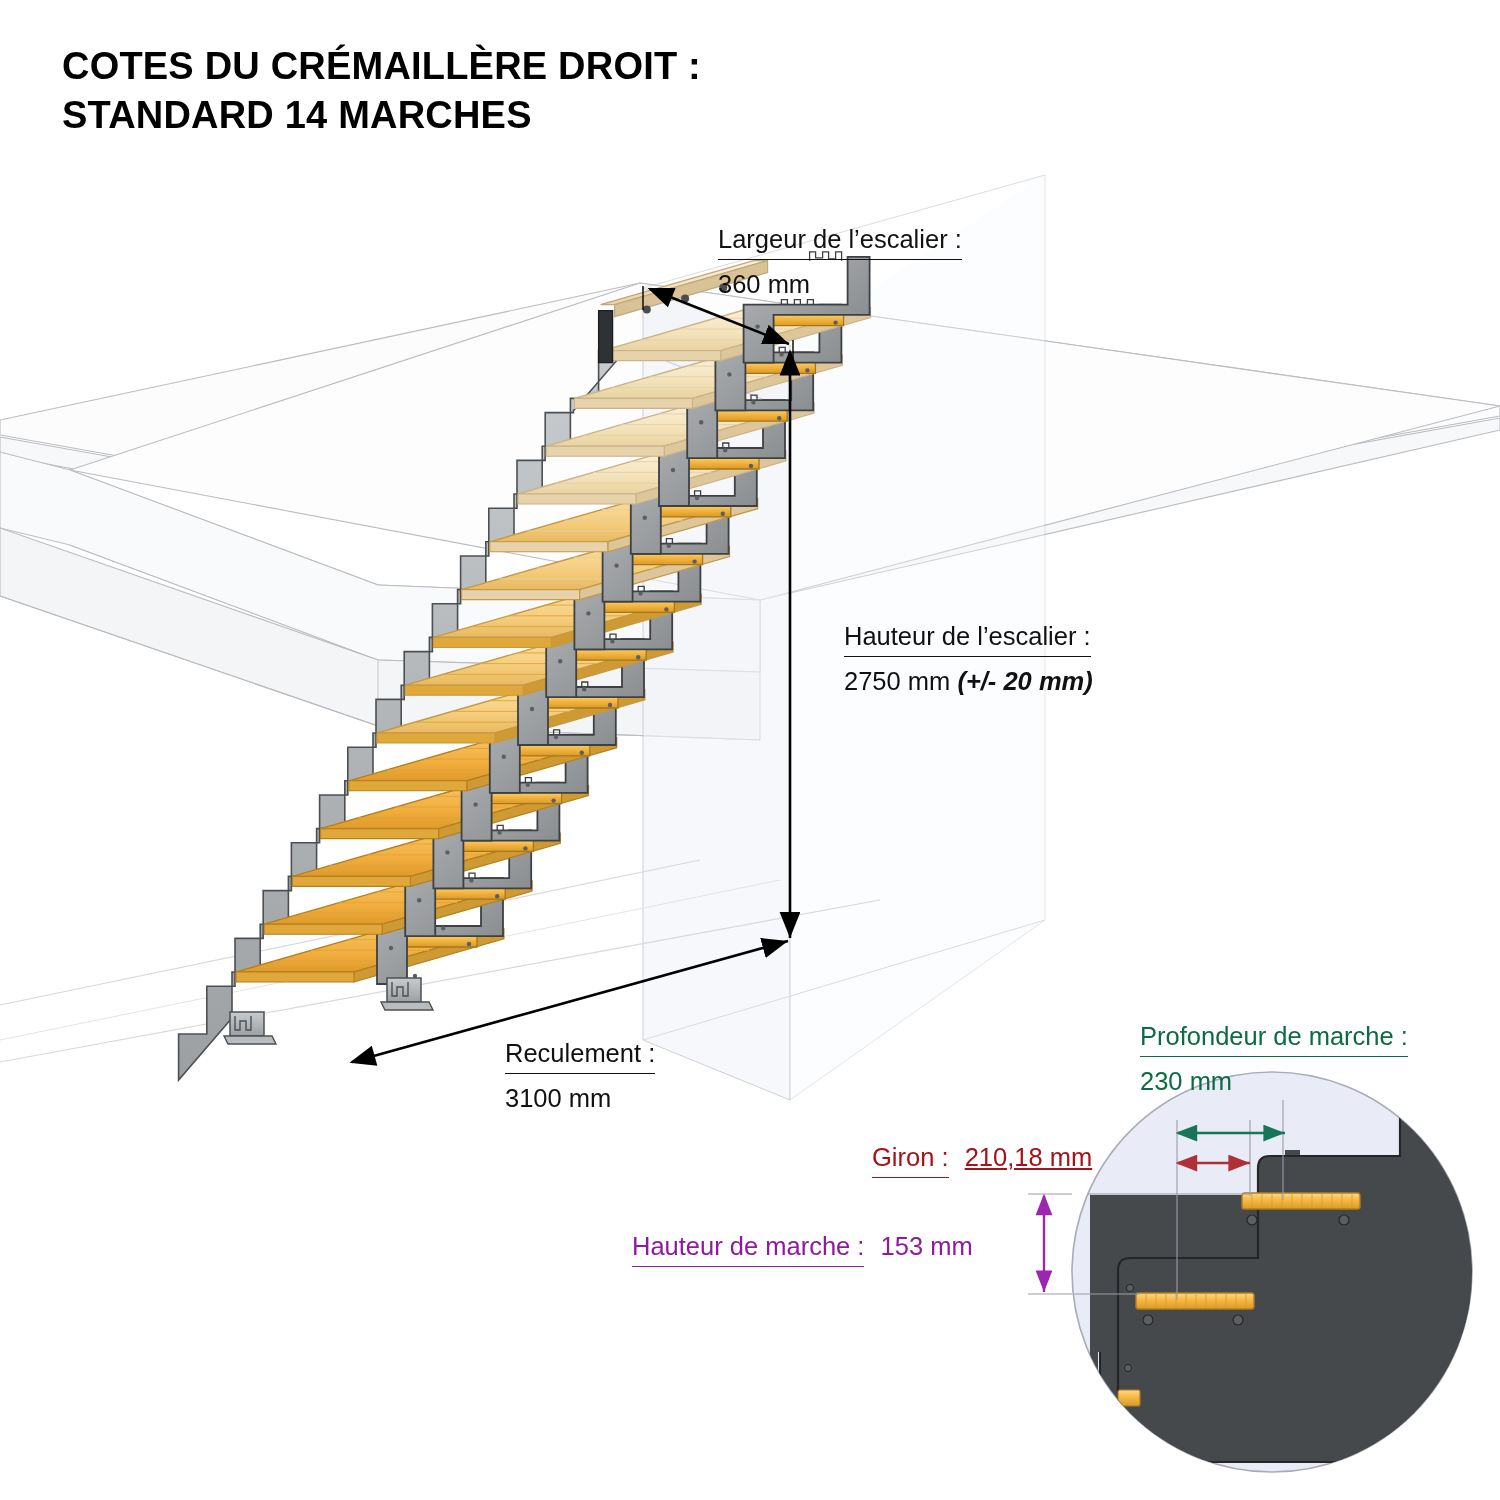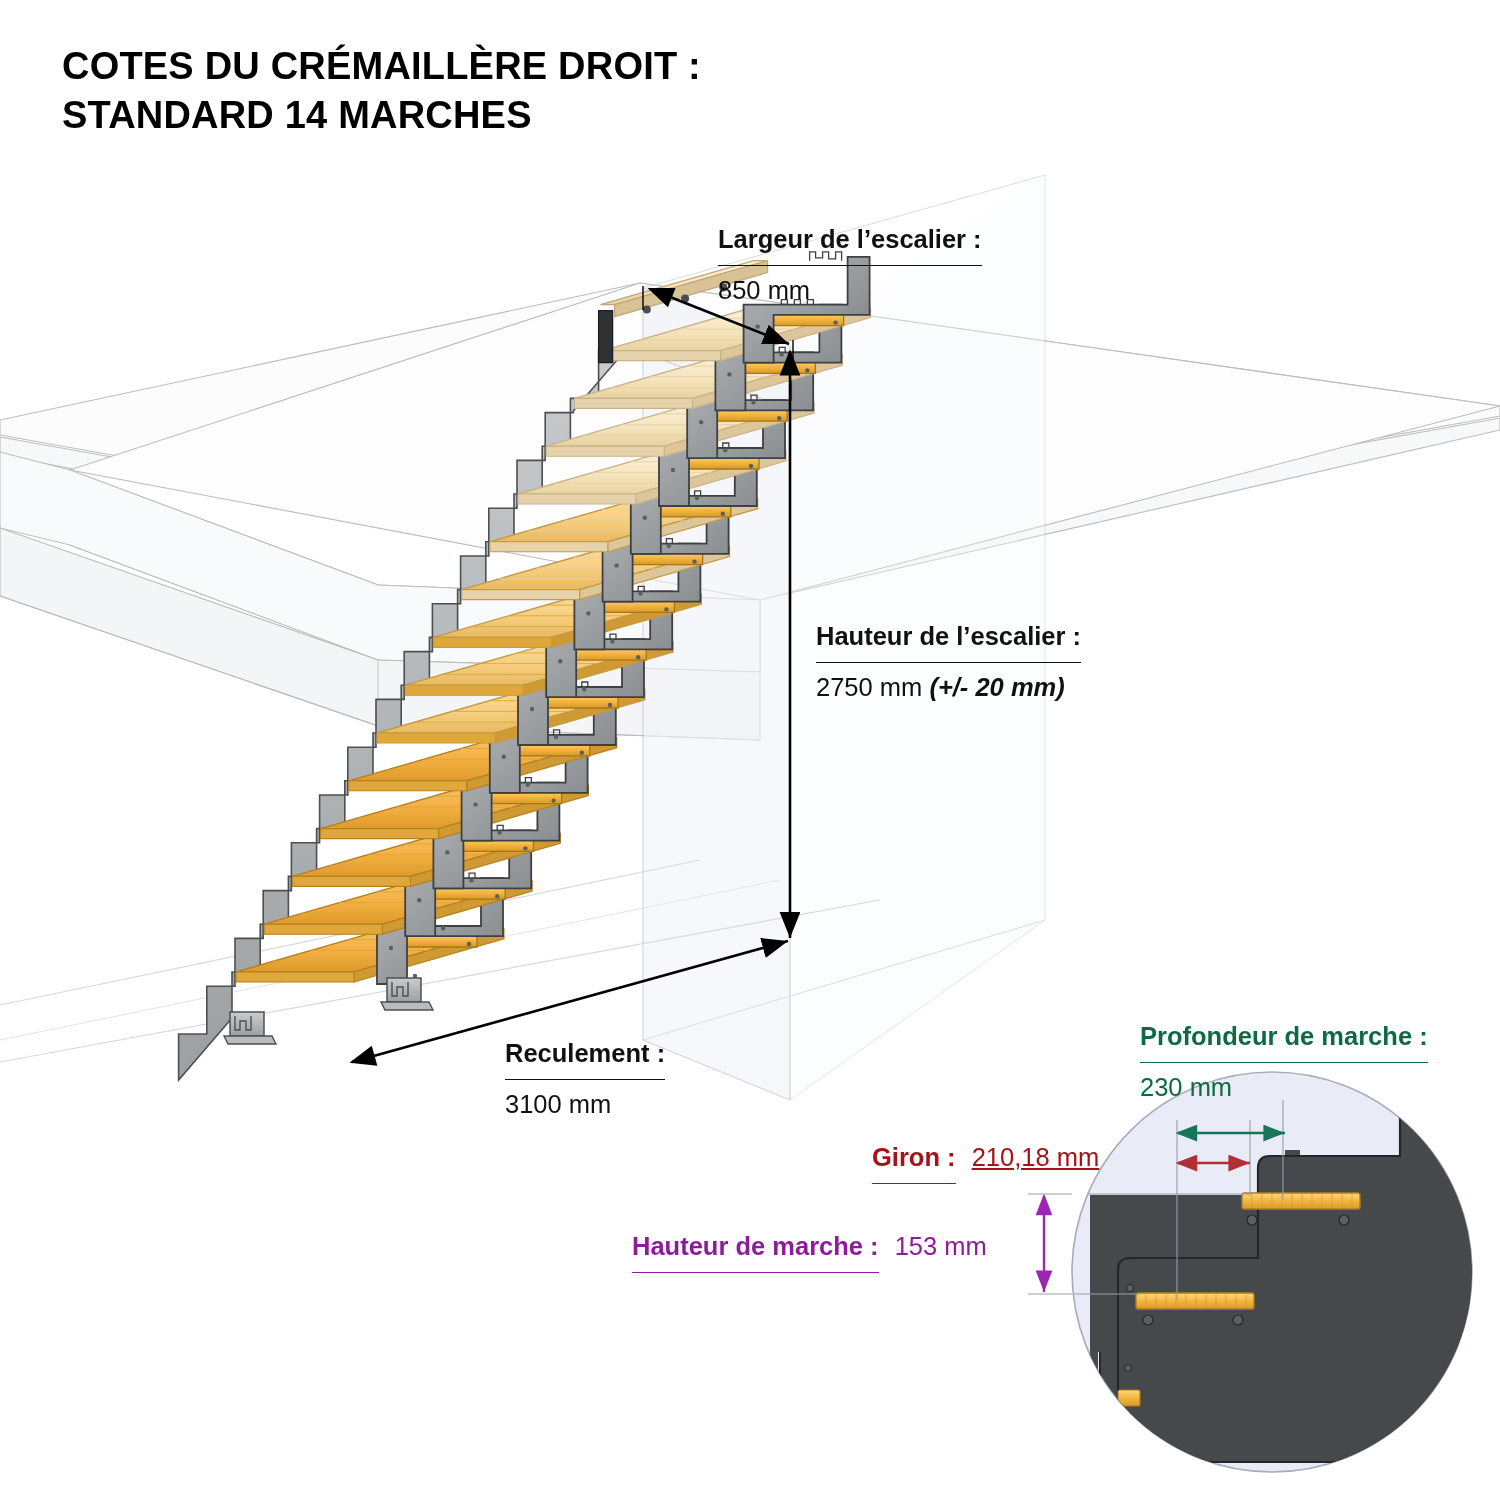--- a/index.html
+++ b/index.html
@@ -38,31 +38,30 @@
     white-space: pre-line;
   }
   .lbl {
     position: absolute;
     color: #111111;
     font-size: 25.5px;
     line-height: 1.42;
   }
   .lbl .ul {
     border-bottom: 1.6px solid currentColor;
-    padding-bottom: 8px;
+    padding-bottom: 2px;
     display: inline-block;
-    font-weight: bold;
   }
   .lbl .ital {
     font-style: italic;
     font-weight: bold;
   }
   .lbl .ln2 { display: block; margin-top: 6px; }
   #label-largeur { left: 718px; top: 221px; }
-  #label-hauteur { left: 816px; top: 618px; }
+  #label-hauteur { left: 844px; top: 618px; }
   #label-reculement { left: 505px; top: 1035px; }
   #label-profondeur { left: 1140px; top: 1005px; color: #0c6b42; margin-top: 13px; }
   #label-giron { left: 872px; top: 1139px; color: #a41318; }
   #label-hauteur-marche { left: 632px; top: 1228px; color: #8e1b9b; }
 </style>
 </head>
 <body>
 
 <div id="stage">
 
@@ -500,21 +499,21 @@
       </g>
       <g stroke="#9a9da6" stroke-width="1.1" fill="none">
         <line x1="1028" y1="1194" x2="1072" y2="1194"></line>
         <line x1="1028" y1="1294" x2="1072" y2="1294"></line>
       </g>
     </g>
   </svg>
 
   <div class="lbl" id="label-largeur">
     <span class="ul">Largeur de l’escalier :</span>
-    <span class="ln2">850 mm</span>
+    <span class="ln2">360 mm</span>
   </div>
 
   <div class="lbl" id="label-hauteur">
     <span class="ul">Hauteur de l’escalier :</span>
     <span class="ln2"><span>2750 mm</span> <span class="ital">(+/- 20 mm)</span></span>
   </div>
 
   <div class="lbl" id="label-reculement">
     <span class="ul">Reculement :</span>
     <span class="ln2">3100 mm</span>

